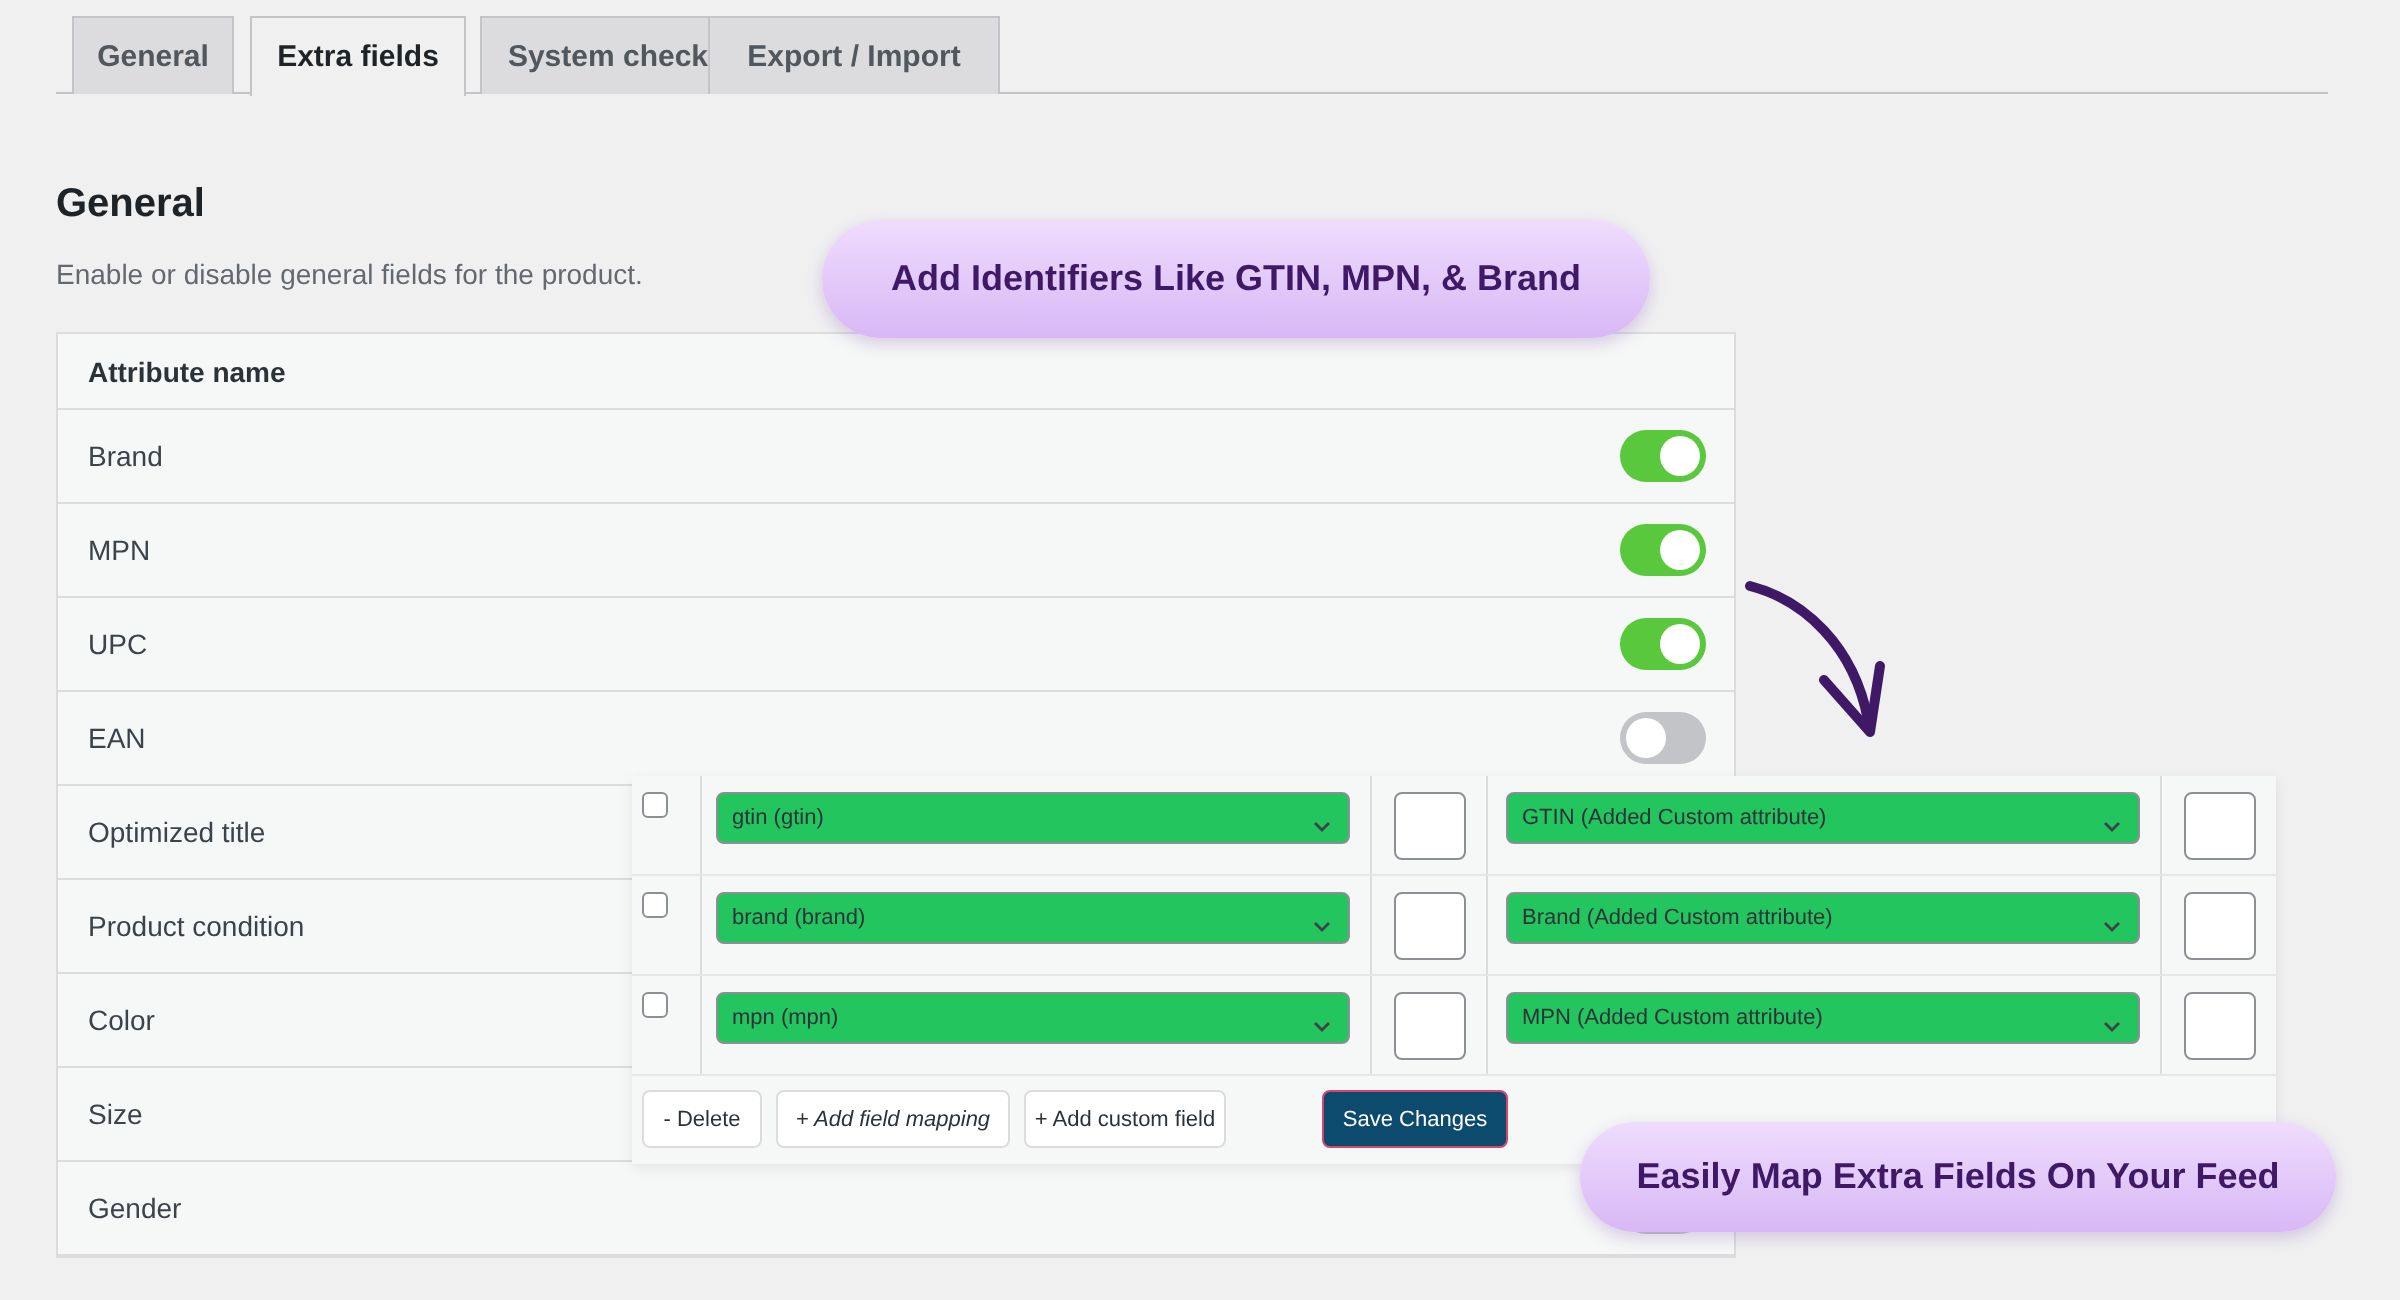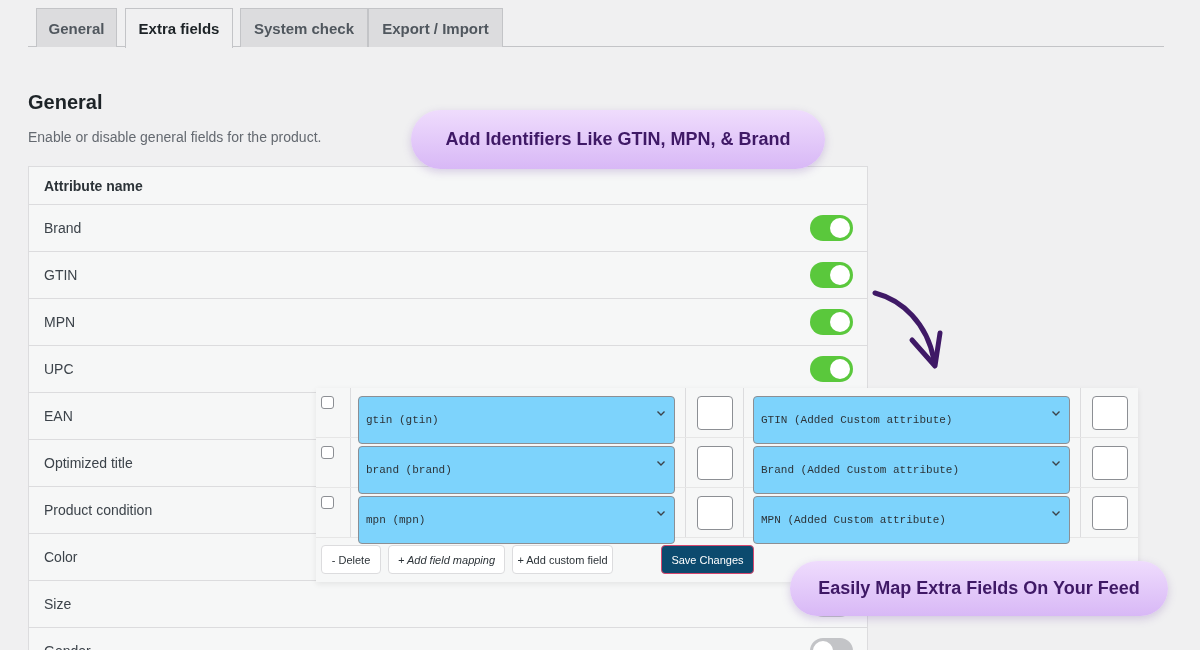--- a/index.html
+++ b/index.html
@@ -20,53 +20,47 @@
   .toggle.on { background: #5ac83c; }
   .toggle.off { background: #c3c4c7; }
   .toggle .knob { position: absolute; top: 3px; width: 20px; height: 20px; border-radius: 50%; background: #fff; }
   .toggle.on .knob { right: 3px; }
   .toggle.off .knob { left: 3px; }
 
   .mapping { position: absolute; left: 316px; top: 388px; width: 822px; height: 194px; background: #f6f7f7; box-shadow: 0 2px 6px rgba(0,0,0,0.08); }
   .map-row { position: absolute; left: 0; width: 822px; height: 50px; border-bottom: 1px solid #e6e6e6; }
   .vline { position: absolute; top: 0; width: 1px; height: 150px; background: #dcdcde; }
   .cb { position: absolute; left: 5px; top: 8px; width: 13px; height: 13px; border: 1px solid #8c8f94; border-radius: 3px; background: #fff; }
-  .select { position: absolute; height: 48px; background: #7dd3fc; border: 1px solid #8c8f94; border-radius: 4px; font-size: 11px; color: #2c3338; display: flex; align-items: center; padding-left: 7px; font-family: Liberation Mono, monospace; }
+  .select { position: absolute; height: 26px; background: #22c55e; border: 1px solid #8c8f94; border-radius: 4px; font-size: 11px; color: #2c3338; display: flex; align-items: center; padding-left: 7px; }
   .select .chev { position: absolute; right: 8px; top: 11px; width: 10px; height: 10px; }
   .sq { position: absolute; width: 36px; height: 34px; background: #fff; border: 1px solid #8c8f94; border-radius: 4px; }
 
   .btn { position: absolute; top: 157px; height: 29px; border: 1px solid #dcdcde; border-radius: 4px; background: #fff; font-size: 11px; color: #2c3338; display: flex; align-items: center; justify-content: center; }
   .btn.primary { background: #0c4a6e; border-color: #d6476e; color: #fff; margin-left: 32px; }
 
   .callout { position: absolute; border-radius: 30px; background: linear-gradient(180deg, #efdcfd 0%, #d8b8f6 100%); box-shadow: 0 3px 8px rgba(120,80,170,0.25); color: #3f1966; font-weight: bold; font-size: 18px; display: flex; align-items: center; justify-content: center; }
   .arrow { position: absolute; left: 872px; top: 288px; width: 75px; height: 85px; }
 </style>
 </head>
 <body>
 
 <div class="tabs">
   <div class="tab" style="left:8px;width:81px;">General</div>
   <div class="tab active" style="left:97px;width:108px;">Extra fields</div>
   <div class="tab" style="left:212px;width:128px;">System check</div>
-  <div class="tab" style="left:340px;width:135px;">Export / Import</div>
+  <div class="tab" style="left:326px;width:146px;">Export / Import</div>
 </div>
 
 <div class="section-title">General</div>
 <div class="section-desc">Enable or disable general fields for the product.</div>
 
 <div class="attr-table">
   <div class="attr-head">Attribute name</div>
   <div class="attr-row">
     <span>Brand</span>
-    <div class="toggle on">
-        <div class="knob"></div>
-      </div>
-  </div>
-  <div class="attr-row">
-    <span>GTIN</span>
     <div class="toggle on">
         <div class="knob"></div>
       </div>
   </div>
   <div class="attr-row">
     <span>MPN</span>
     <div class="toggle on">
         <div class="knob"></div>
       </div>
   </div>

